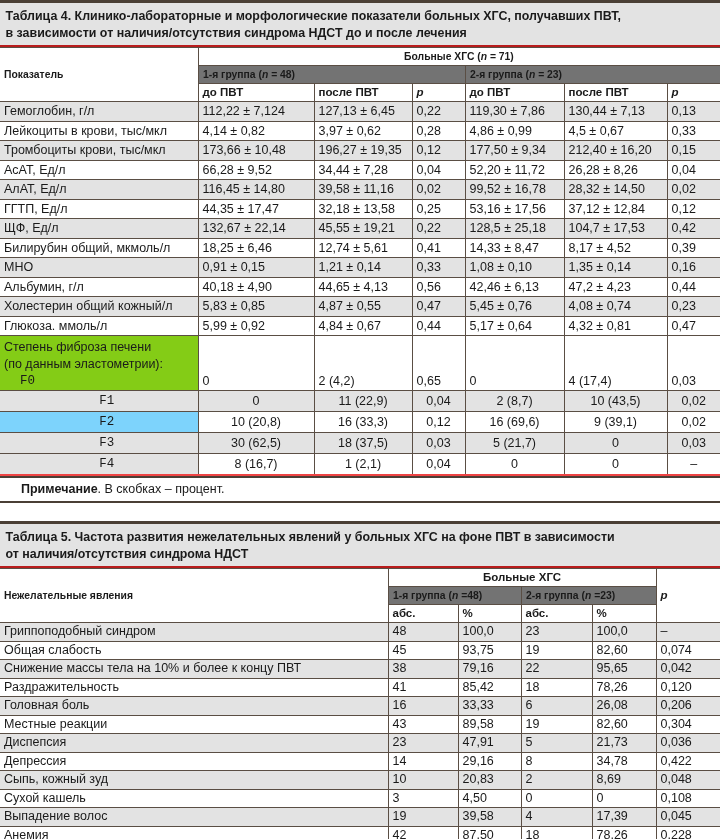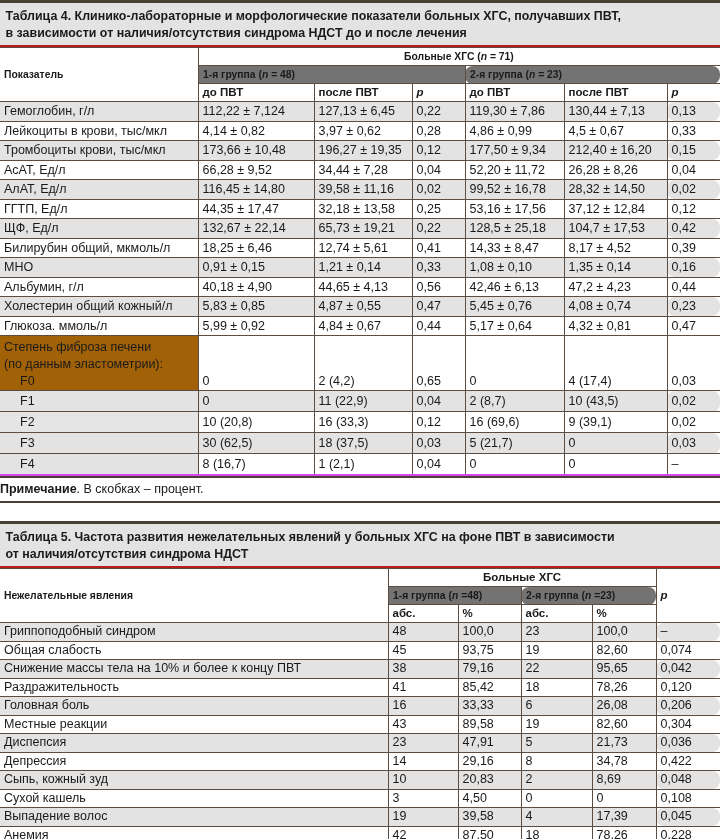--- a/index.html
+++ b/index.html
@@ -7,37 +7,37 @@
   .tbl-title {
     background:#e3e3e3; border-top:3px solid #4a3f35; border-bottom:2px solid #4a3f35;
     font-weight:bold; font-size:13.5px; line-height:17px; padding:4px 6px 4px 6px;
     transform:scaleX(0.92); transform-origin:left; width:780px; box-sizing:border-box;
   }
   .title-wrap { background:#e3e3e3; border-top:3px solid #4a3f35; border-bottom:2px solid #b91c1c; overflow:hidden; }
   .title-wrap .tbl-title { border:none; }
   table { border-collapse:collapse; width:720px; table-layout:fixed; font-size:12.5px; }
   td, th { border:1.5px solid #5a4e44; padding:0 4px; height:17px; line-height:17px; text-align:left; white-space:nowrap; overflow:hidden; font-weight:normal; }
   td:first-child, th:first-child { border-left:none; }
-  td:last-child, th:last-child { border-right:none;border-radius:8px; }
+  td:last-child, th:last-child { border-right:none; }
   th { font-weight:bold; font-size:11.5px; }
   .hdr-top { text-align:center; }
   tr.shade td { background:#e3e3e3; }
   tr.shade th { background:#737373; }
   th.white, td.white { background:#ffffff !important; }
   .cond { display:inline-block; transform:scaleX(0.9); transform-origin:left; }
   .t4 tbody td { height:18.5px; line-height:18.5px; }
   .t4 .fib-head td { height:54px; vertical-align:bottom; line-height:17px; }
-  .t4 .fib-row td { height:20px; line-height:20px; }
-  .indent { padding-left:20px; }
-  .note { font-size:12.5px; padding:3px 0; border-top:2px solid #4a3f35; border-bottom:2px solid #4a3f35; height:17px; line-height:17px; }
+  .t4 .fib-row td { height:20px; line-height:20px;text-align:center; }
+  .indent { padding-left:20px;font-family:Liberation Mono, monospace; }
+  .note { font-size:12.5px; padding:3px 21px; border-top:2px solid #4a3f35; border-bottom:2px solid #4a3f35; height:17px; line-height:17px; }
   .note b { font-weight:bold; }
   .gap { height:18px; }
   .t5 tbody td { height:17.5px; line-height:17.5px; }
   .t5 tbody tr:last-child td { border-bottom:3px solid #4a3f35; }
-  .t4 tbody tr:last-child td { border-bottom:2px solid #d946ef; }
+  .t4 tbody tr:last-child td { border-bottom:2px solid #ef4444; }
   .ital { font-style:italic; }
 </style>
 </head>
 <body>
 
 <div class="title-wrap">
   <div class="tbl-title">
     <div>Таблица 4. Клинико-лабораторные и морфологические показатели больных ХГС, получавших ПВТ,</div>
     <div>в зависимости от наличия/отсутствия синдрома НДСТ до и после лечения</div>
   </div>
@@ -122,21 +122,21 @@
         <td>44,35 ± 17,47</td>
         <td>32,18 ± 13,58</td>
         <td>0,25</td>
         <td>53,16 ± 17,56</td>
         <td>37,12 ± 12,84</td>
         <td>0,12</td>
       </tr>
       <tr class="shade">
         <td>ЩФ, Ед/л</td>
         <td>132,67 ± 22,14</td>
-        <td>65,73 ± 19,21</td>
+        <td>45,55 ± 19,21</td>
         <td>0,22</td>
         <td>128,5 ± 25,18</td>
         <td>104,7 ± 17,53</td>
         <td>0,42</td>
       </tr>
       <tr>
         <td>Билирубин общий, мкмоль/л</td>
         <td>18,25 ± 6,46</td>
         <td>12,74 ± 5,61</td>
         <td>0,41</td>
@@ -174,21 +174,21 @@
       <tr>
         <td>Глюкоза. ммоль/л</td>
         <td>5,99 ± 0,92</td>
         <td>4,84 ± 0,67</td>
         <td>0,44</td>
         <td>5,17 ± 0,64</td>
         <td>4,32 ± 0,81</td>
         <td>0,47</td>
       </tr>
       <tr class="fib-head">
-        <td style="background: #a16207;">
+        <td style="background: #84cc16;">
           <div>Степень фиброза печени</div>
           <div>(по данным эластометрии):</div>
           <div class="indent" style="padding-left:16px">F0</div>
         </td>
         <td>0</td>
         <td>2 (4,2)</td>
         <td>0,65</td>
         <td>0</td>
         <td>4 (17,4)</td>
         <td>0,03</td>
@@ -196,21 +196,21 @@
       <tr class="fib-row shade">
         <td class="indent" style="background: rgb(227, 227, 227);">F1</td>
         <td>0</td>
         <td>11 (22,9)</td>
         <td>0,04</td>
         <td>2 (8,7)</td>
         <td>10 (43,5)</td>
         <td>0,02</td>
       </tr>
       <tr class="fib-row">
-        <td class="indent" style="background: #e5e5e5;">F2</td>
+        <td class="indent" style="background: #7dd3fc;">F2</td>
         <td>10 (20,8)</td>
         <td>16 (33,3)</td>
         <td>0,12</td>
         <td>16 (69,6)</td>
         <td>9 (39,1)</td>
         <td>0,02</td>
       </tr>
       <tr class="fib-row shade">
         <td class="indent" style="background: rgb(227, 227, 227); margin-top: 12px;">F3</td>
         <td>30 (62,5)</td>

